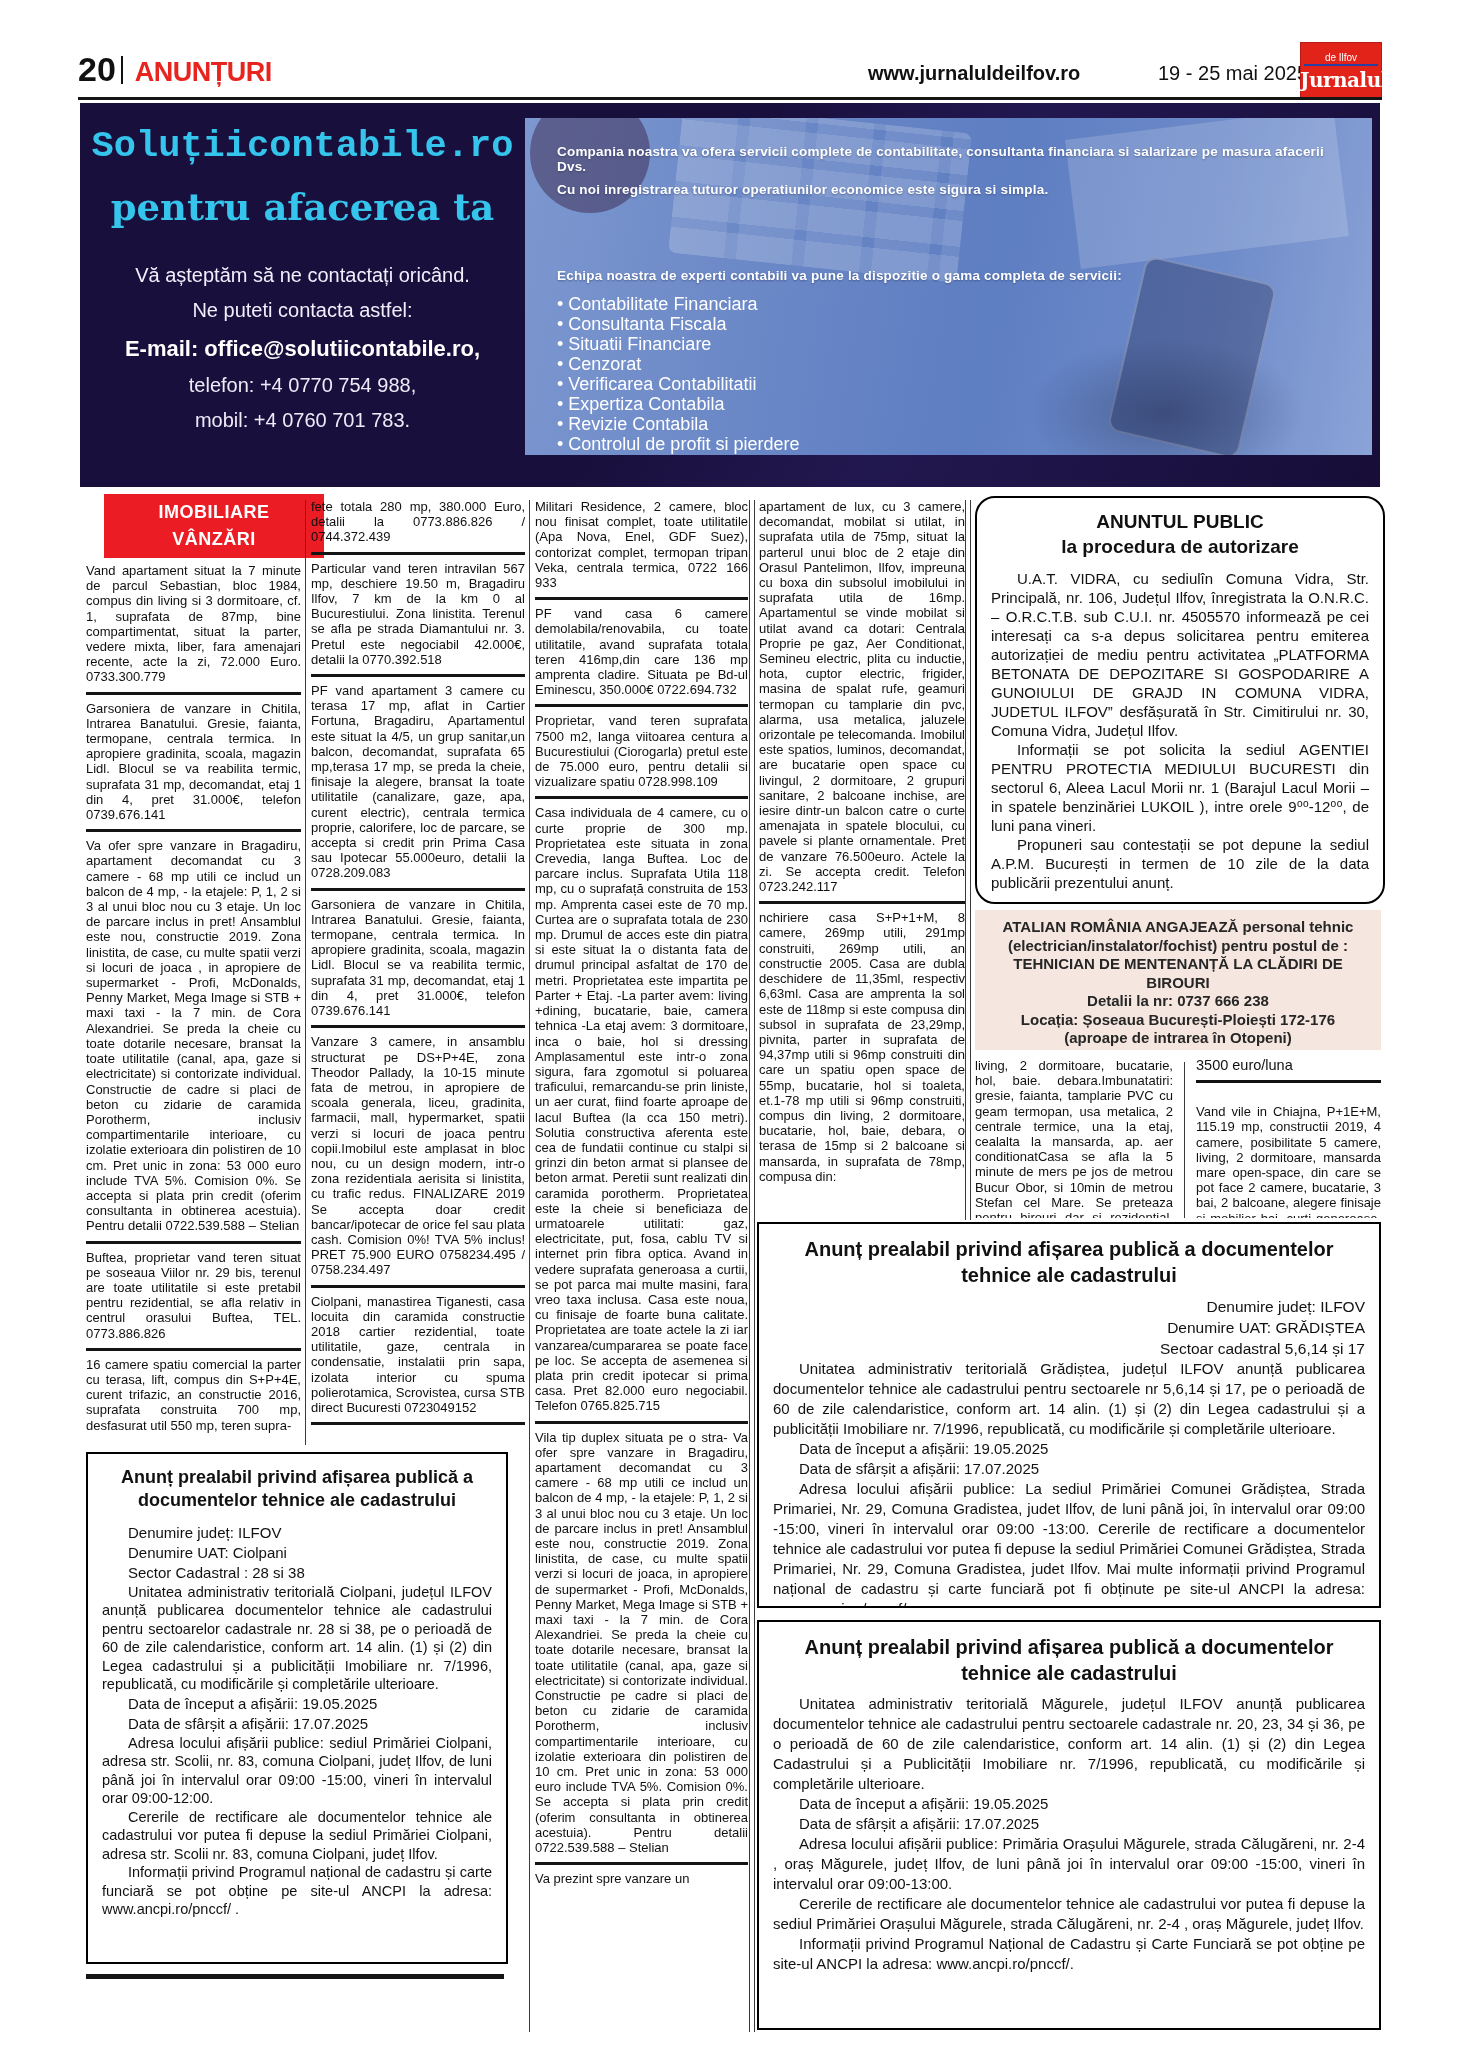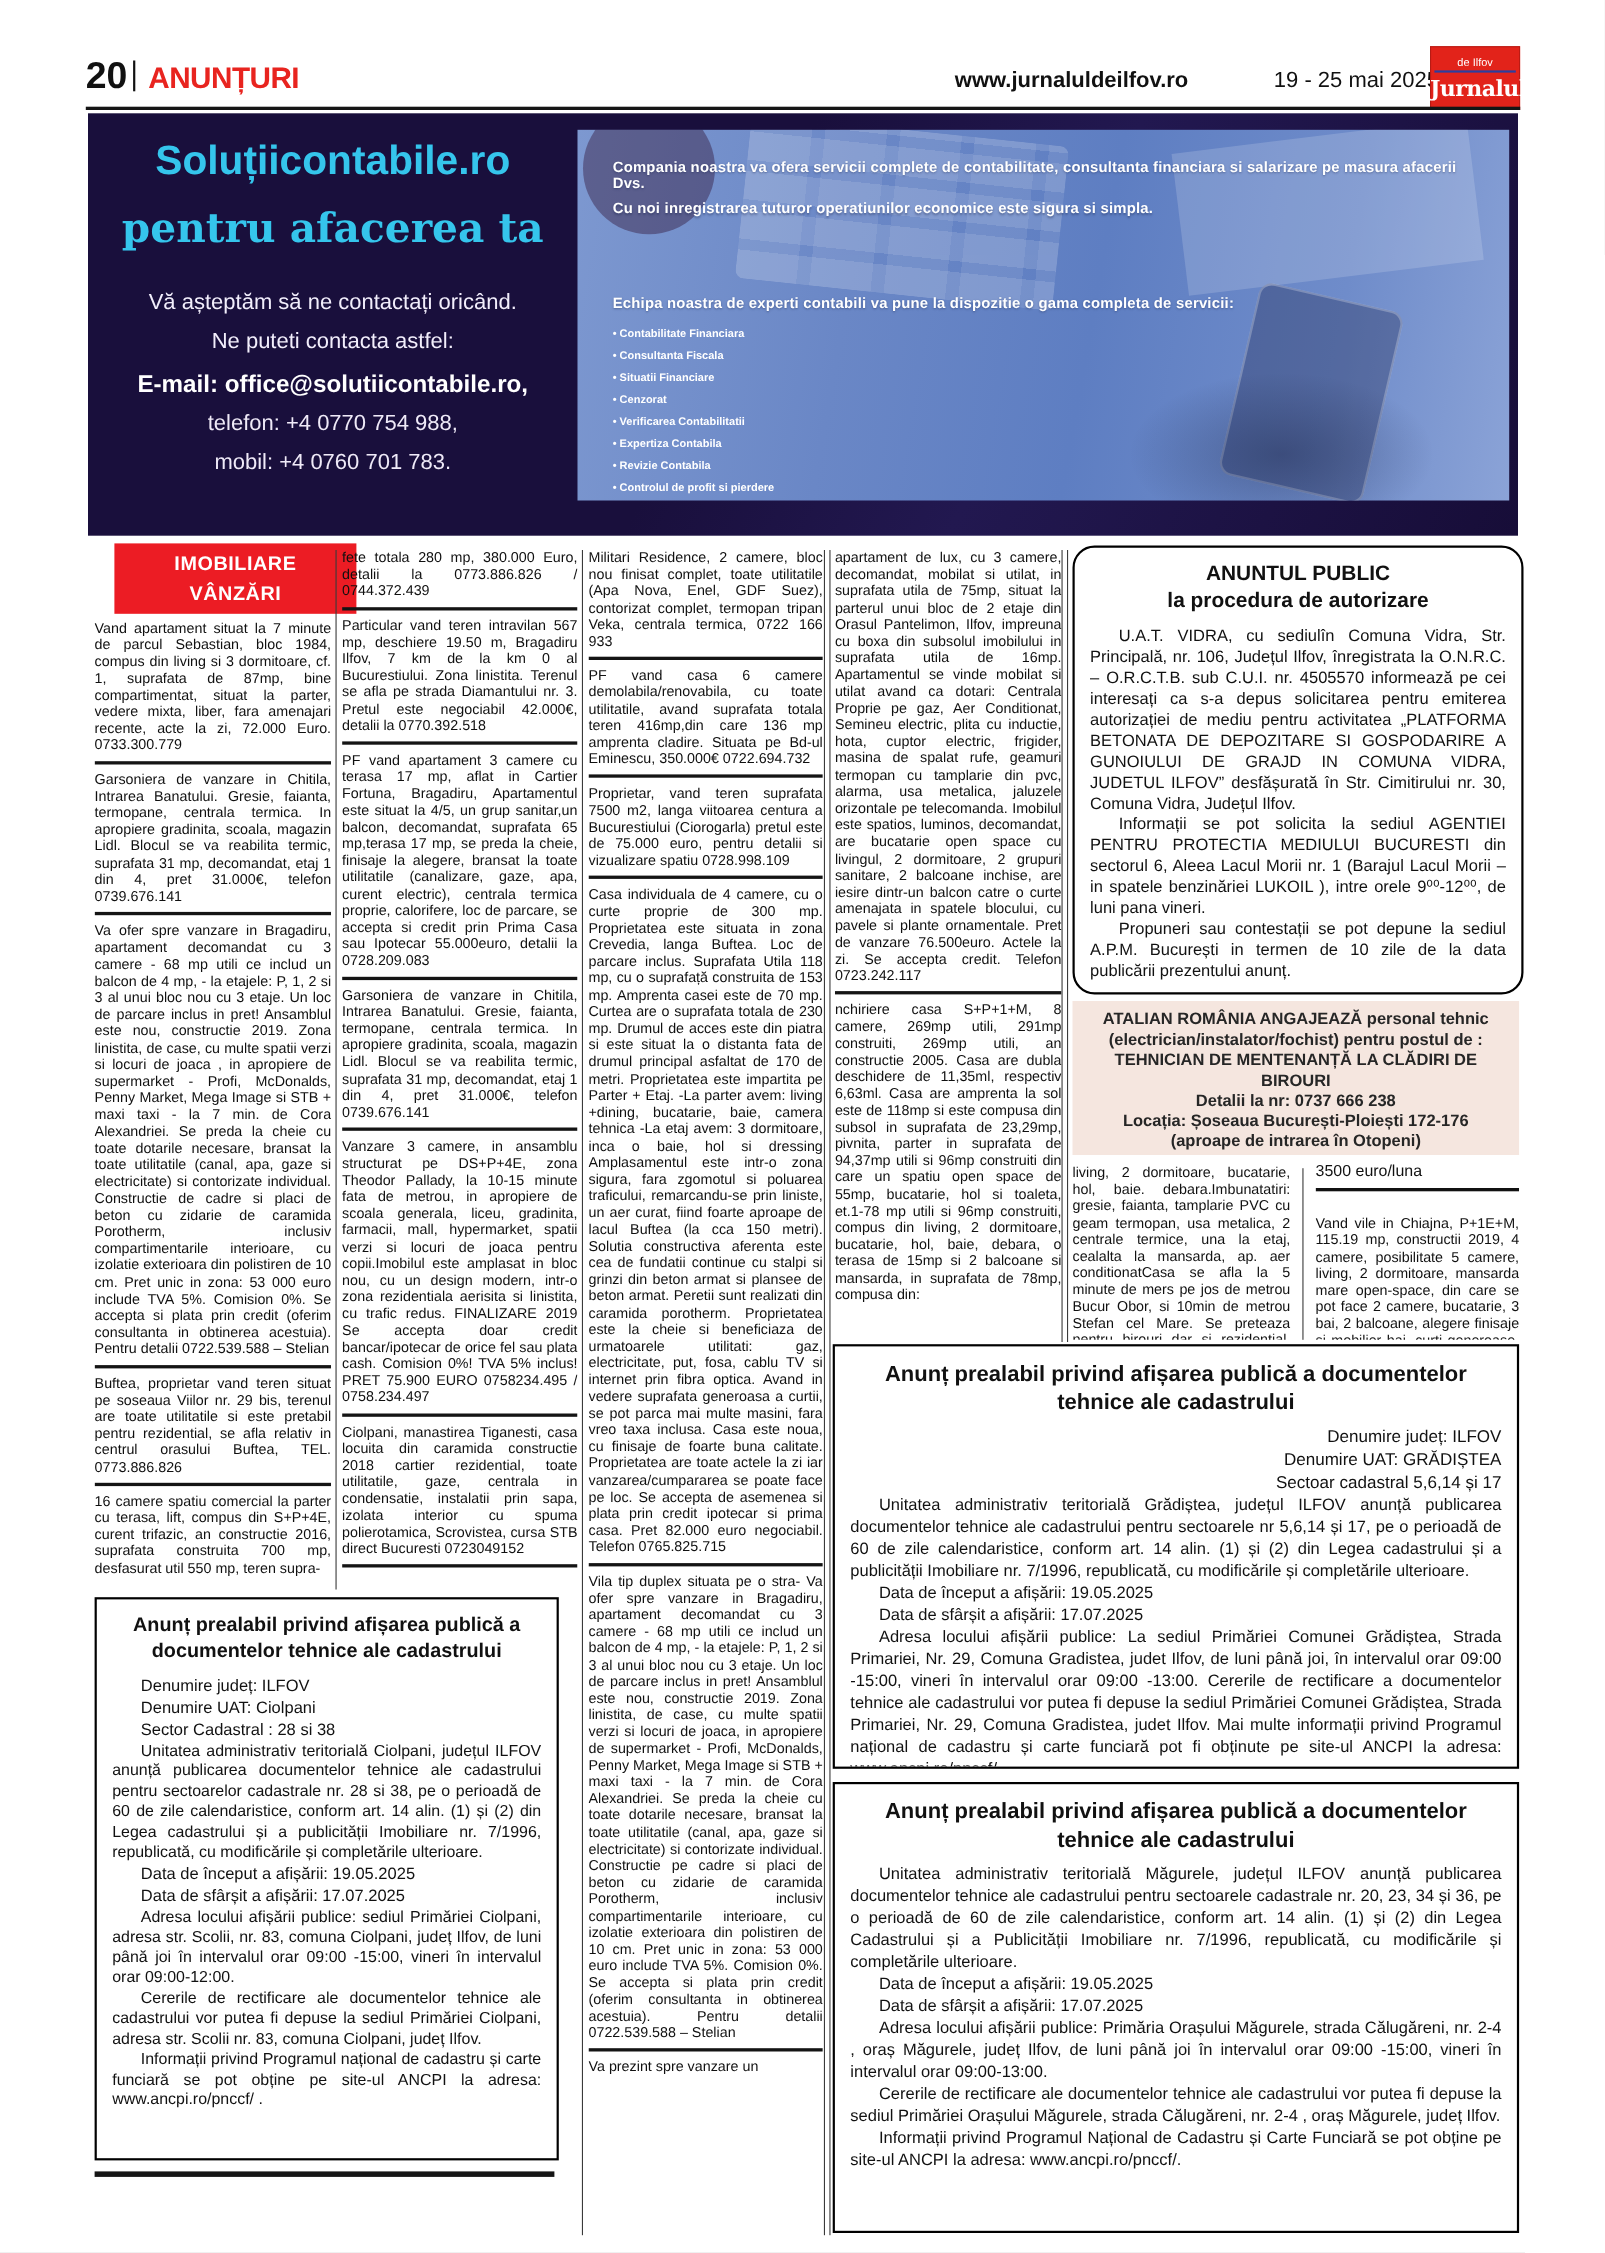--- a/index.html
+++ b/index.html
@@ -15,32 +15,32 @@
   .dateline{font-size:20px;font-weight:500;}
   .hrule{background:#151515;}
   .logo{background:#e2231a;text-align:center;box-shadow:0 0 0 1px #b71b14 inset;}
   .logo .ltop{color:#fff;font-size:10px;font-weight:normal;padding-top:10px;line-height:11px;}
   .logo .lline{height:2px;background:#2a3f9f;margin:1px 4px;}
   .logo .lmain{color:#fff;font-family:"DejaVu Serif","Liberation Serif",serif;font-weight:bold;font-size:20px;line-height:26px;letter-spacing:-0.5px;}
 
   
   .banner{background:linear-gradient(115deg,#190f3c 45%,#221850 65%,#170d38 100%);}
   .bleft{position:absolute;left:0;top:0;width:445px;height:100%;text-align:center;color:#fff;}
-  .bleft .h1{font-family:Liberation Sans, sans-serif;font-weight:bold;color:#35c5ec;font-size:37px;margin:20px 0 16px;line-height:1.25;}
+  .bleft .h1{font-family:Liberation Mono, monospace;font-weight:bold;color:#35c5ec;font-size:37px;margin:20px 0 16px;line-height:1.25;}
   .bleft .h2{font-family:"DejaVu Serif","Liberation Serif",serif;font-weight:bold;color:#35c5ec;font-size:37px;margin:6px 0 0;line-height:1.2;}
   .bleft .t1{font-size:20px;margin:34px 0 0;color:#f2eefc;}
   .bleft .t2{font-size:20px;margin:12px 0 0;color:#f2eefc;}
   .bleft .em{font-size:22px;font-weight:bold;margin:14px 0 0;}
   .bleft .ph{font-size:20px;margin:12px 0 0;color:#efeaf8;}
   .photo{position:absolute;left:445px;top:15px;width:847px;height:337px;overflow:hidden;
          background:linear-gradient(100deg,#7d98d0 0%,#6a87c6 30%,#5e7ec2 55%,#6f8cca 80%,#8ba3d7 100%);}
   .ph-shape{position:absolute;}
   .photo .txt{position:absolute;left:32px;color:#fff;font-weight:bold;font-size:13.5px;letter-spacing:.2px;text-shadow:0 1px 2px rgba(20,30,70,.4);}
   .photo ul{list-style:none;margin:0;padding:0;position:absolute;left:32px;top:176px;}
-  .photo li{color:#fff;font-weight:bold;font-size:10px;line-height:20px;}
+  .photo li{color:#fff;font-weight:normal;font-size:18px;line-height:20px;}
   .photo li::before{content:"•  ";}
 
   
   .cat-box{background:#ec1c24;color:#fff;font-weight:bold;text-align:center;font-size:18px;line-height:1.5;padding:5px 12px;letter-spacing:.5px;}
   .col{position:absolute;font-size:13px;line-height:15.2px;text-align:justify;color:#101010;overflow:hidden;}
   .ad{padding:6px 0 7px;}
   .col .ad:first-child{padding-top:1px;}
   .ad + .ad{border-top:3px solid #141414;}
   .rule-b{border-bottom:3px solid #141414;}
   .vline{position:absolute;width:1px;background:#3a3a3a;}

